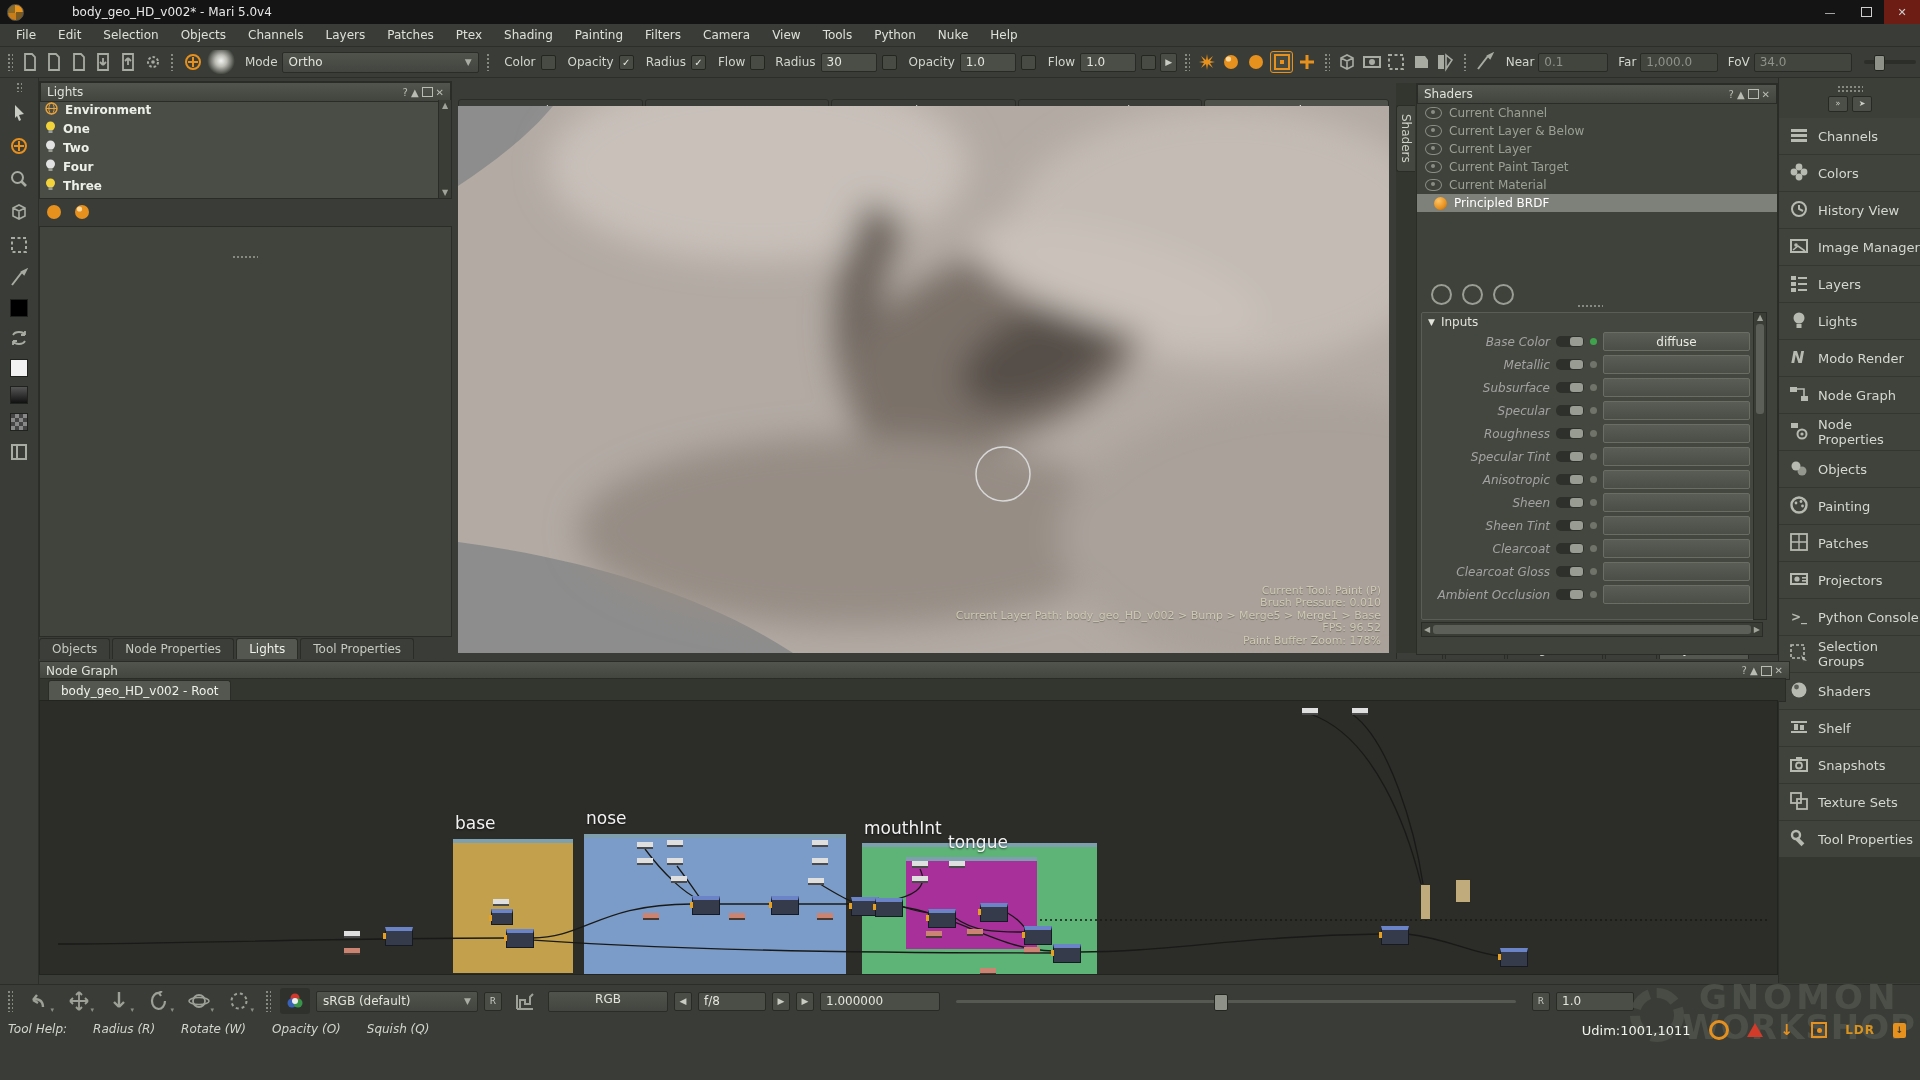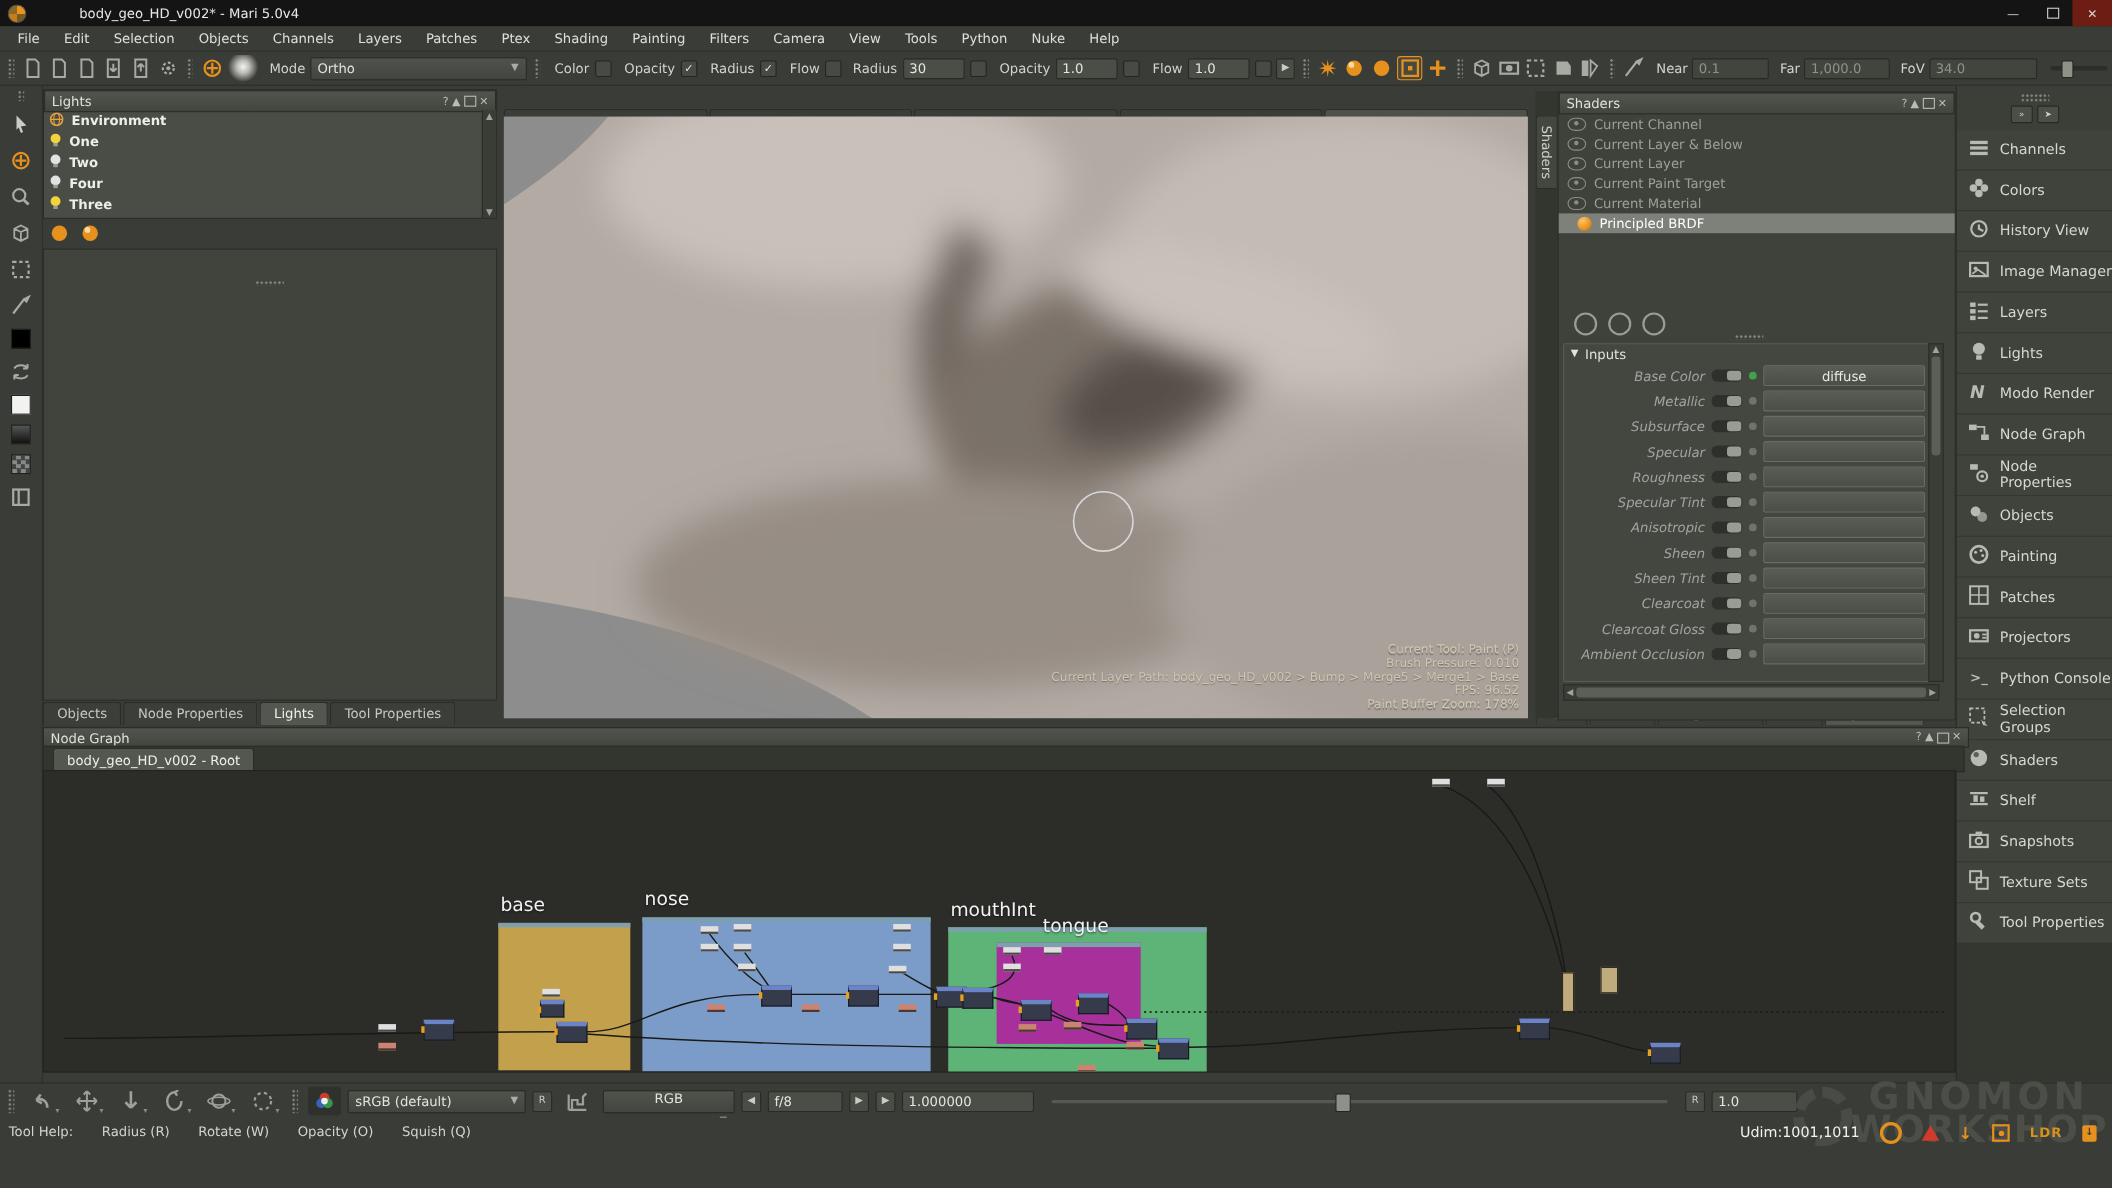--- a/index.html
+++ b/index.html
@@ -109,21 +109,21 @@
   .node.tan,.node.tall{background:#c0ab7d;border:1px solid #2c2c20;}
   
   .btoolbar{position:absolute;left:0;top:984px;width:1920px;height:32px;background:#3a3d37;border-top:1px solid #2b2e28;display:flex;align-items:center;gap:6px;padding:0 4px;}
   .bt-icon{width:34px;height:26px;display:flex;align-items:center;justify-content:center;position:relative;color:#9da096;}
   .bt-icon .sub{position:absolute;right:2px;bottom:0;font-size:7px;color:#8a8d84;}
   .cm-icon{width:30px;height:26px;background:#2f322c;border-radius:3px;display:flex;align-items:center;justify-content:center;}
   .bslider{flex:1;max-width:560px;height:3px;background:#565951;border-radius:2px;position:relative;margin:0 10px;}
   .bslider .knob{position:absolute;left:46%;top:-6px;width:12px;height:15px;background:#8e9188;border:1px solid #23261f;border-radius:2px;}
   
   .statusbar{position:absolute;left:0;top:1016px;width:1920px;height:64px;background:#3a3d37;}
-  .tool-help{position:absolute;left:8px;top:6px;display:flex;gap:26px;color:#d2d5cd;}
+  .tool-help{position:absolute;left:8px;top:6px;display:flex;gap:26px;color:#d2d5cd;font-style:italic;}
   .udim-row{position:absolute;right:14px;top:4px;display:flex;align-items:center;gap:18px;}
   .udim-text{color:#f0f2ec;font-size:13px;}
   .ldr{color:#d8921e;font-weight:bold;font-size:12px;letter-spacing:1px;}
   .warn-tri{width:0;height:0;border-left:8px solid transparent;border-right:8px solid transparent;border-bottom:14px solid #d23a2a;}
   .o-ring{width:14px;height:14px;border:3px solid #e6901e;border-radius:50%;}
   .o-down{color:#e6901e;font-size:15px;font-weight:bold;}
   .o-sq{width:12px;height:12px;border:2px solid #e6901e;display:flex;align-items:center;justify-content:center;}
   .o-sq i{width:5px;height:5px;background:#e6901e;border-radius:50%;}
   .o-file{width:13px;height:15px;background:#e6901e;border-radius:2px;display:flex;align-items:center;justify-content:center;color:#3a3d37;font-size:9px;font-weight:bold;}
   .watermark{position:absolute;right:4px;top:-34px;color:#50534b;font-weight:bold;opacity:.85;pointer-events:none;text-align:center;}

